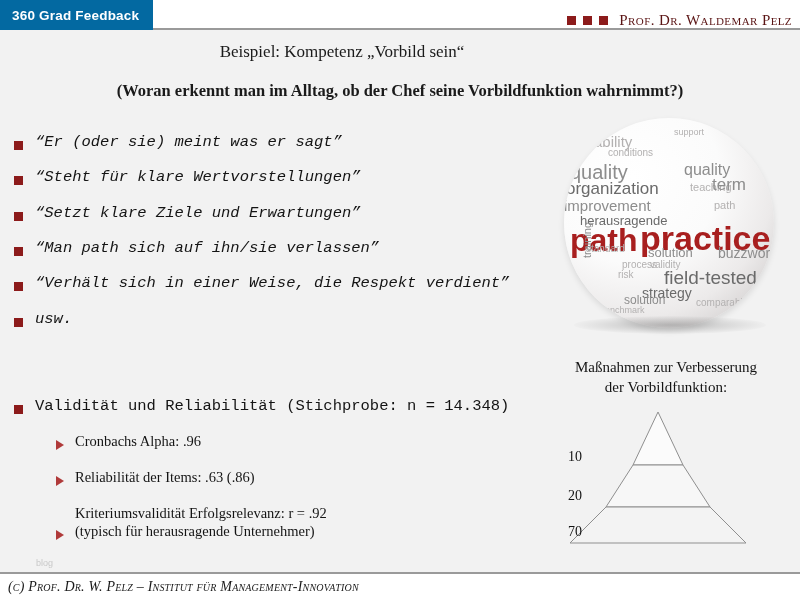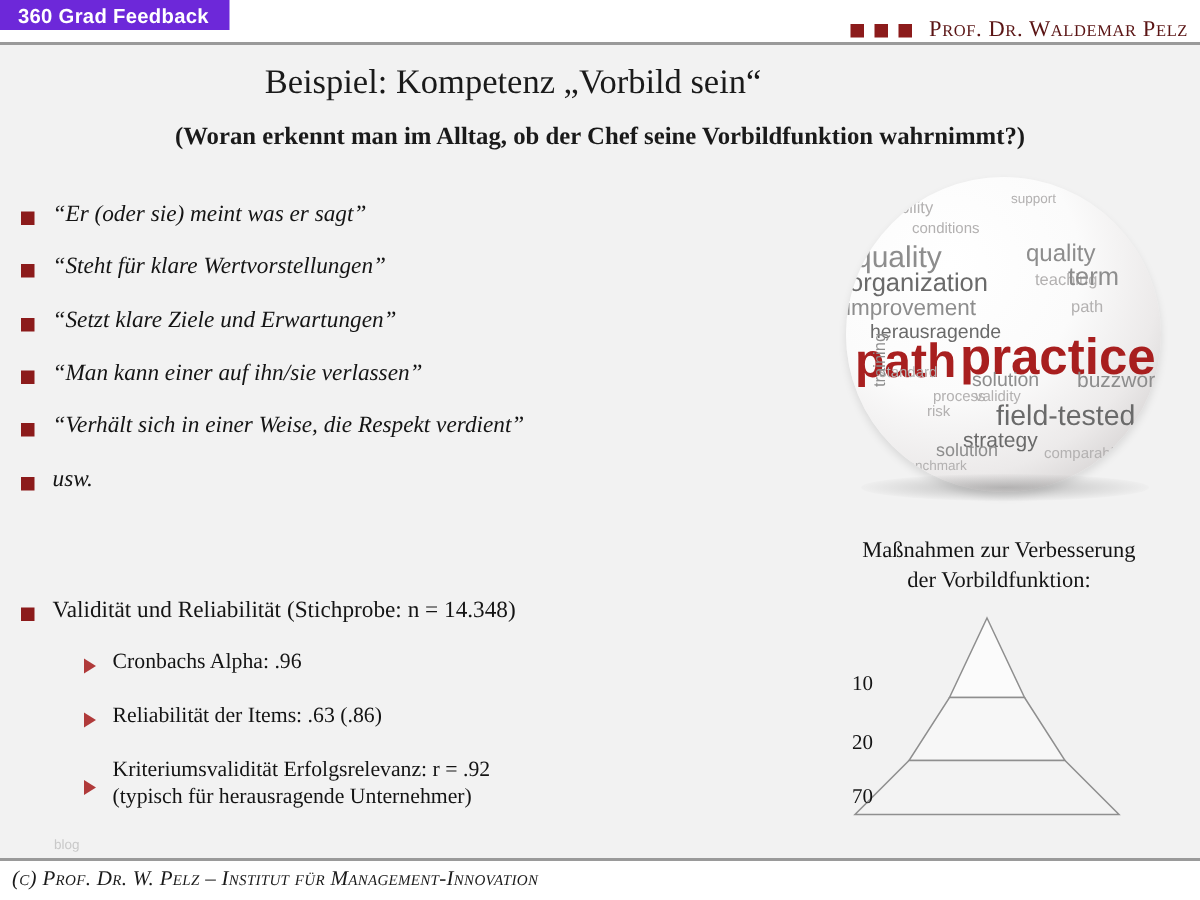--- a/index.html
+++ b/index.html
@@ -27,22 +27,22 @@
     top: 0; left: 0;
     width: 800px;
     height: 30px;
     background: #ffffff;
     border-bottom: 2px solid #9a9a9a;
     box-sizing: border-box;
   }
   .header-tab {
     position: absolute;
     top: 0; left: 0;
-    height: 20px;
-    background: #6d28d9;
+    height: 30px;
+    background: #0369a1;
     color: #ffffff;
     font-family: "Liberation Sans", sans-serif;
     font-weight: bold;
     font-size: 13.5px;
     display: flex;
     align-items: center;
     padding: 0 14px 0 12px;
     box-sizing: border-box;
     letter-spacing: 0.2px;
   }
@@ -71,21 +71,21 @@
     font-weight: normal;
   }
 
   
   .title {
     position: absolute;
     top: 42px;
     left: 0;
     width: 684px;
     text-align: center;
-    font-size: 23px;
+    font-size: 17px;
     color: #1a1a1a;
     font-family: "Liberation Serif", serif;
   }
   .subtitle {
     position: absolute;
     top: 81px;
     left: 0;
     width: 800px;
     text-align: center;
     font-size: 16.5px;
@@ -112,21 +112,21 @@
     background: #8c1b1b;
     margin-top: 7px;
     margin-right: 12px;
     flex: 0 0 auto;
   }
   .bullet-text {
     font-size: 15.5px;
     font-style: italic;
     color: #141414;
     line-height: 1.15;
-    font-family: Liberation Serif, serif;
+    font-family: Liberation Mono, monospace;
     text-align: right;
   }
 
   
   .validity {
     position: absolute;
     top: 398px;
     left: 14px;
     width: 545px;
   }
@@ -137,21 +137,21 @@
   .validity-head .bullet-text {
     font-style: normal;
     font-size: 15.5px;
   }
   .sub-list {
     margin-top: 16px;
     margin-left: 42px;
   }
   .sub-row {
     display: flex;
-    align-items: center;
+    align-items: flex-end;
     margin-bottom: 18px;
   }
   .tri-marker {
     width: 0; height: 0;
     border-left: 8px solid #b03a3a;
     border-top: 5px solid transparent;
     border-bottom: 5px solid transparent;
     margin-top: 6px;
     margin-right: 11px;
     flex: 0 0 auto;
@@ -293,21 +293,21 @@
     <div class="bullet-row">
       <span class="bullet-marker"></span>
       <span class="bullet-text">“Steht für klare Wertvorstellungen”</span>
     </div>
     <div class="bullet-row">
       <span class="bullet-marker"></span>
       <span class="bullet-text">“Setzt klare Ziele und Erwartungen”</span>
     </div>
     <div class="bullet-row">
       <span class="bullet-marker"></span>
-      <span class="bullet-text">“Man kann einer auf ihn/sie verlassen”</span>
+      <span class="bullet-text">“Man path sich auf ihn/sie verlassen”</span>
     </div>
     <div class="bullet-row">
       <span class="bullet-marker"></span>
       <span class="bullet-text">“Verhält sich in einer Weise, die Respekt verdient”</span>
     </div>
     <div class="bullet-row">
       <span class="bullet-marker"></span>
       <span class="bullet-text">usw.</span>
     </div>
   </div>
@@ -329,21 +329,21 @@
       <div class="sub-row">
         <span class="tri-marker"></span>
         <span class="sub-text" style="white-space: pre-line;">Kriteriumsvalidität Erfolgsrelevanz: r = .92
 (typisch für herausragende Unternehmer)</span>
       </div>
     </div>
   </div>
 
   <div class="sphere-wrap">
     <div class="sphere">
-      <span class="w light" style="left:30px; top:16px; font-size:11px;">ability</span>
+      <span class="w light" style="left:30px; top:16px; font-size:15px;">ability</span>
       <span class="w light" style="left:110px; top:10px; font-size:9px;">support</span>
       <span class="w light" style="left:32px; top:30px; font-size:10px;margin-left:12px;">conditions</span>
       <span class="w" style="left:6px; top:44px; font-size:20px;">quality</span>
       <span class="w dark" style="left:2px; top:62px; font-size:17px;">organization</span>
       <span class="w" style="left:120px; top:44px; font-size:16px;">quality</span>
       <span class="w light" style="left:126px; top:64px; font-size:11px;">teaching</span>
       <span class="w" style="left:148px; top:58px; font-size:17px;">term</span>
       <span class="w" style="left:0px; top:80px; font-size:15px;">improvement</span>
       <span class="w dark" style="left:16px; top:96px; font-size:13px;">herausragende</span>
       <span class="w light" style="left:150px; top:82px; font-size:11px;">path</span>

